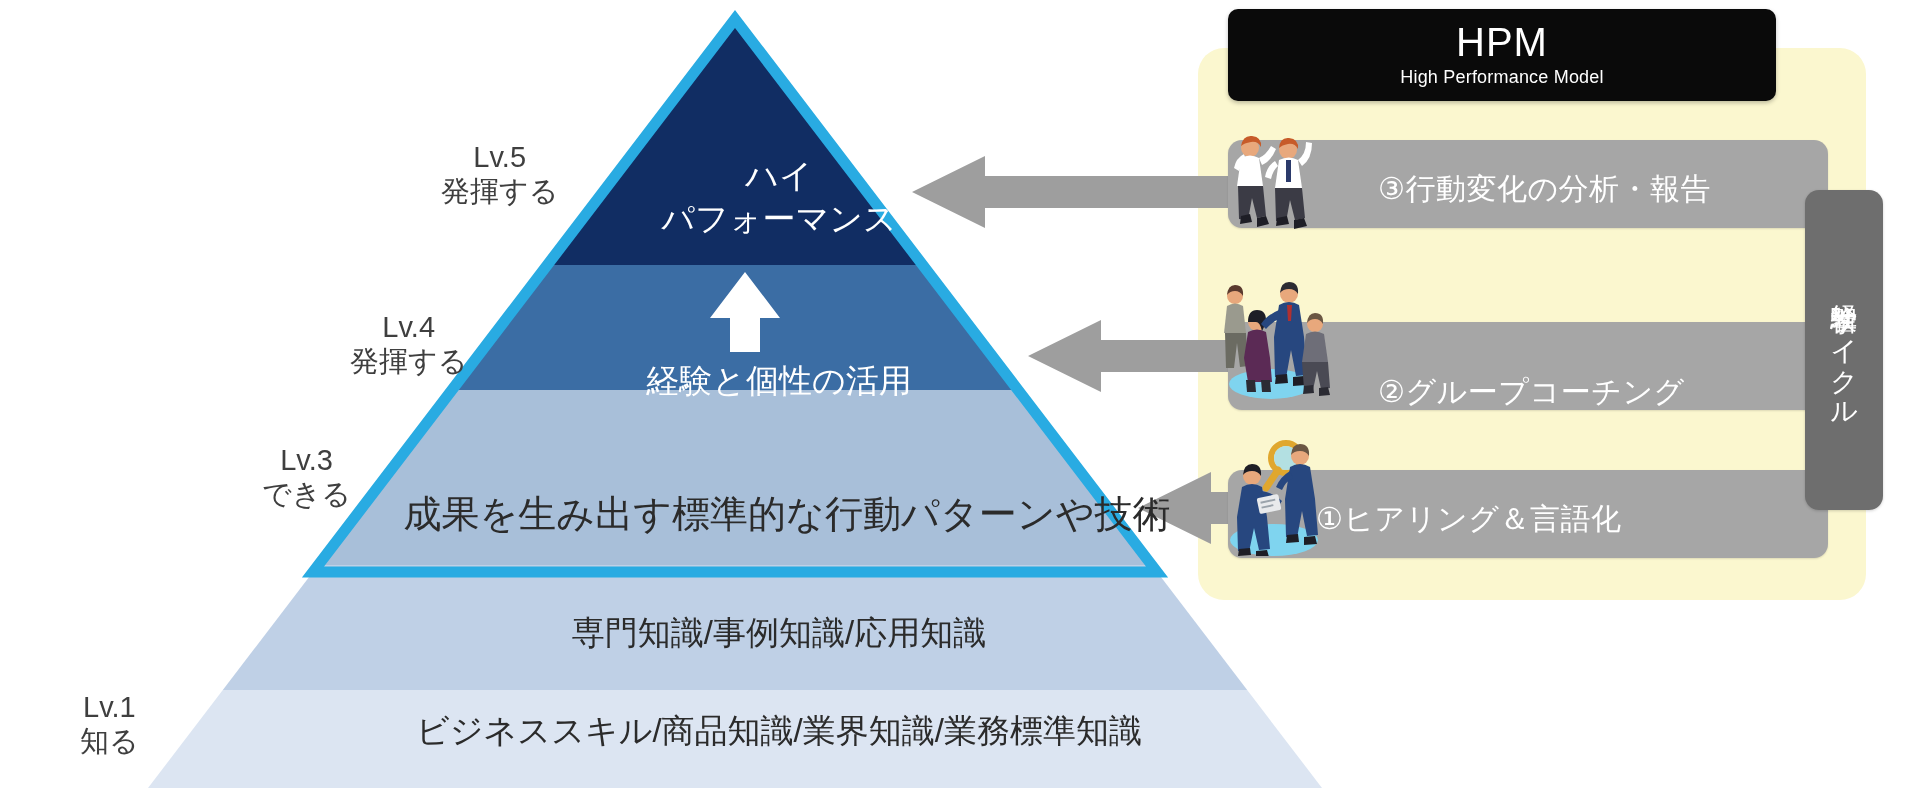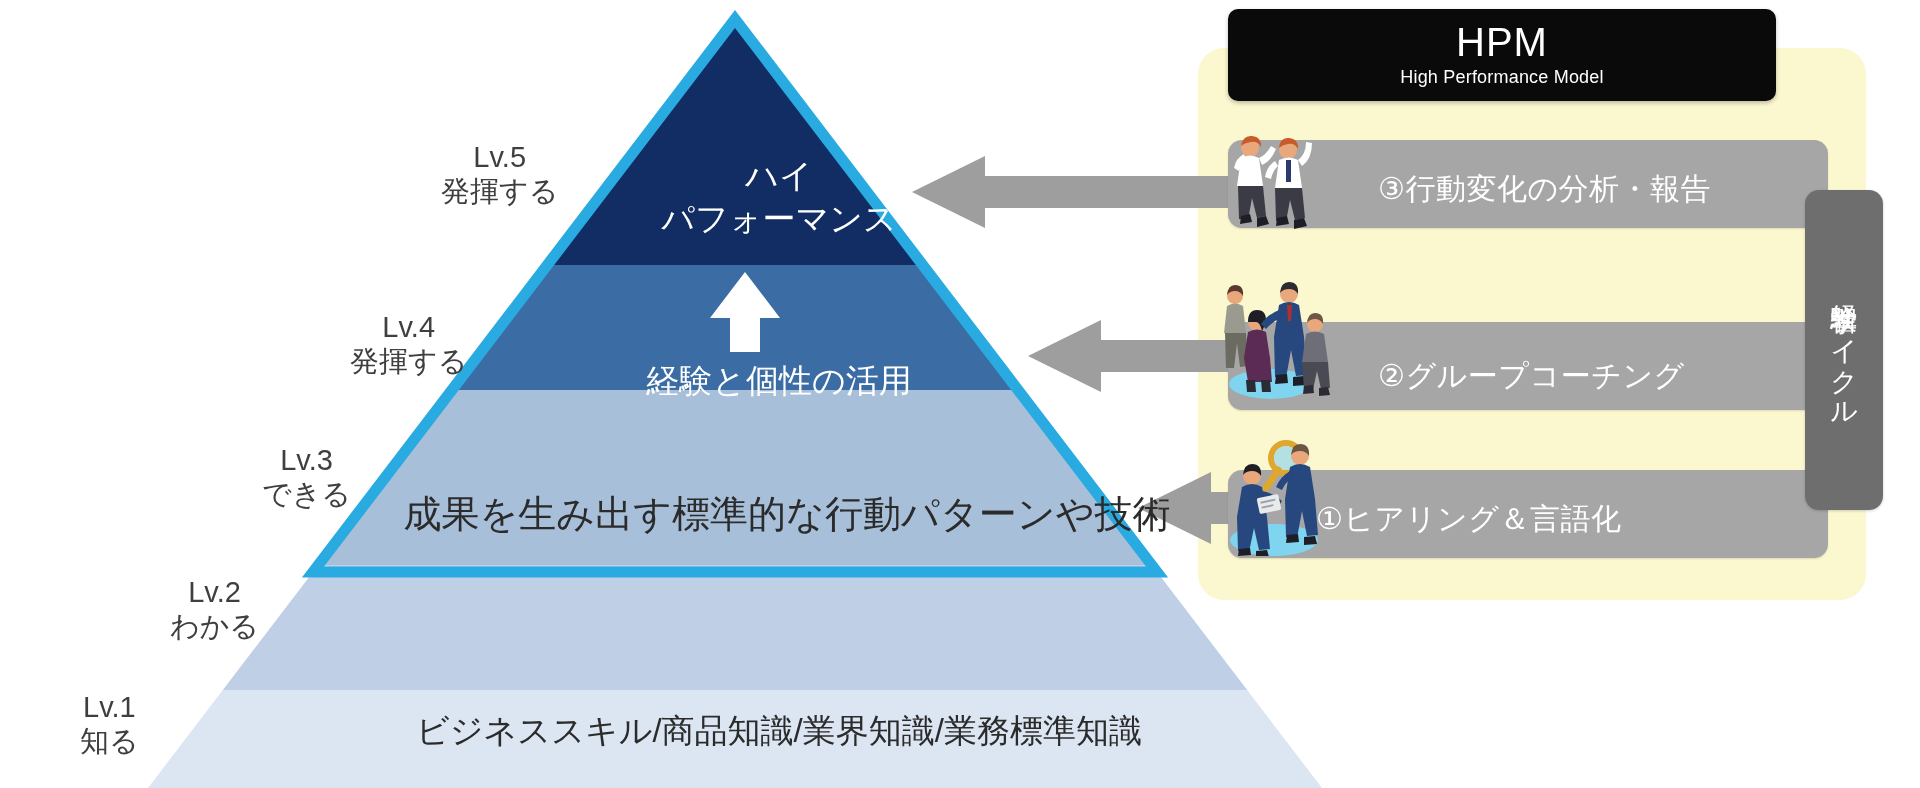--- a/index.html
+++ b/index.html
@@ -34,21 +34,21 @@
   .step-bar.b1{top:470px;}
   .step-label{
     position:absolute;
     color:#ffffff;
     font-size:30px;
     letter-spacing:.5px;
     white-space:nowrap;
     line-height:1;
   }
   .step-label.s3{left:1378px;top:174px;}
-  .step-label.s2{left:1378px;top:361px;}
+  .step-label.s2{left:1378px;top:377px;}
   .step-label.s1{left:1316px;top:504px;}
 
   
   .cycle-box{
     position:absolute;
     left:1805px;top:190px;width:78px;height:320px;
     background:#6E6E6E;
     border-radius:14px;
     box-shadow:0 1px 3px rgba(0,0,0,.18);
   }
@@ -291,30 +291,27 @@
     <span class="l2">発揮する</span>
   </div>
   <div class="lv-label lv4">
     <span class="l1">Lv.4</span>
     <span class="l2">発揮する</span>
   </div>
   <div class="lv-label lv3">
     <span class="l1">Lv.3</span>
     <span class="l2">できる</span>
   </div>
-  <div class="lv-label lv2">
-    <span class="l1">Lv.2</span>
-    <span class="l2">わかる</span>
-  </div>
   <div class="lv-label lv1">
     <span class="l1">Lv.1</span>
     <span class="l2">知る</span>
   </div>
 
   <div class="band-text bt5">
     <span style="display:block">ハイ</span>
     <span style="display:block">パフォーマンス</span>
   </div>
   <div class="band-text bt4">経験と個性の活用</div>
   <div class="band-text bt3">成果を生み出す標準的な行動パターンや技術</div>
+  <div class="band-text bt2">専門知識/事例知識/応用知識</div>
   <div class="band-text bt1">ビジネススキル/商品知識/業界知識/業務標準知識</div>
 
 </div>
 
 </body></html>

